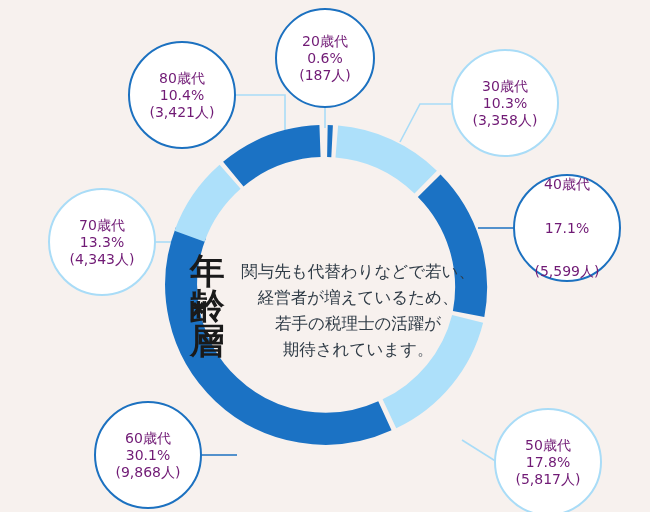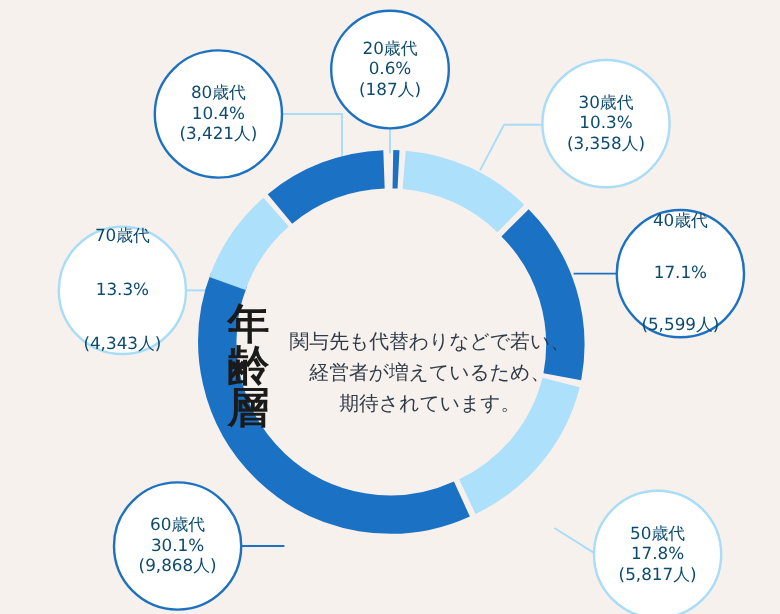--- a/index.html
+++ b/index.html
@@ -66,21 +66,21 @@
     position: absolute;
     border-radius: 50%;
     background: #ffffff;
     box-sizing: border-box;
     display: flex;
     flex-direction: column;
     align-items: center;
     justify-content: center;
     text-align: center;
     font-family: "DejaVu Sans", "Liberation Sans", sans-serif;
-    color: #0c4a6e;
+    color: #701a75;
     line-height: 17px;
   }
   .callout .c-age,
   .callout .c-pct,
   .callout .c-count {
     display: block;
     white-space: nowrap;
     font-size: 14px;
   }
   .callout.dark  { border: 2px solid #1c71c0; }
@@ -121,20 +121,21 @@
         <path d="M -91.7 -110.9 A 144 144 0 0 1 -5.0 -143.9" stroke="#1b72c4"></path>
       </g>
     </g>
   </svg>
 
   <div class="center-stack">
     <div class="center-title">年齢層</div>
     <div class="center-body">
       <div>関与先も代替わりなどで若い、</div>
       <div>経営者が増えているため、</div>
+      <div>若手の税理士の活躍が</div>
       <div>期待されています。</div>
     </div>
   </div>
 
   <div class="callout dark" style="left:275px; top:8px; width:100px; height:100px;">
     <span class="c-age">20歳代</span>
     <span class="c-pct">0.6%</span>
     <span class="c-count">(187人)</span>
   </div>
 
@@ -155,21 +156,21 @@
     <span class="c-pct">17.8%</span>
     <span class="c-count">(5,817人)</span>
   </div>
 
   <div class="callout dark" style="left:94px; top:401px; width:108px; height:108px;">
     <span class="c-age">60歳代</span>
     <span class="c-pct">30.1%</span>
     <span class="c-count">(9,868人)</span>
   </div>
 
-  <div class="callout light" style="left:48px; top:188px; width:108px; height:108px;gap:28px;">
+  <div class="callout light" style="left:48px; top:188px; width:108px; height:108px;">
     <span class="c-age">70歳代</span>
     <span class="c-pct">13.3%</span>
     <span class="c-count">(4,343人)</span>
   </div>
 
   <div class="callout dark" style="left:128px; top:41px; width:108px; height:108px;">
     <span class="c-age">80歳代</span>
     <span class="c-pct">10.4%</span>
     <span class="c-count">(3,421人)</span>
   </div>

